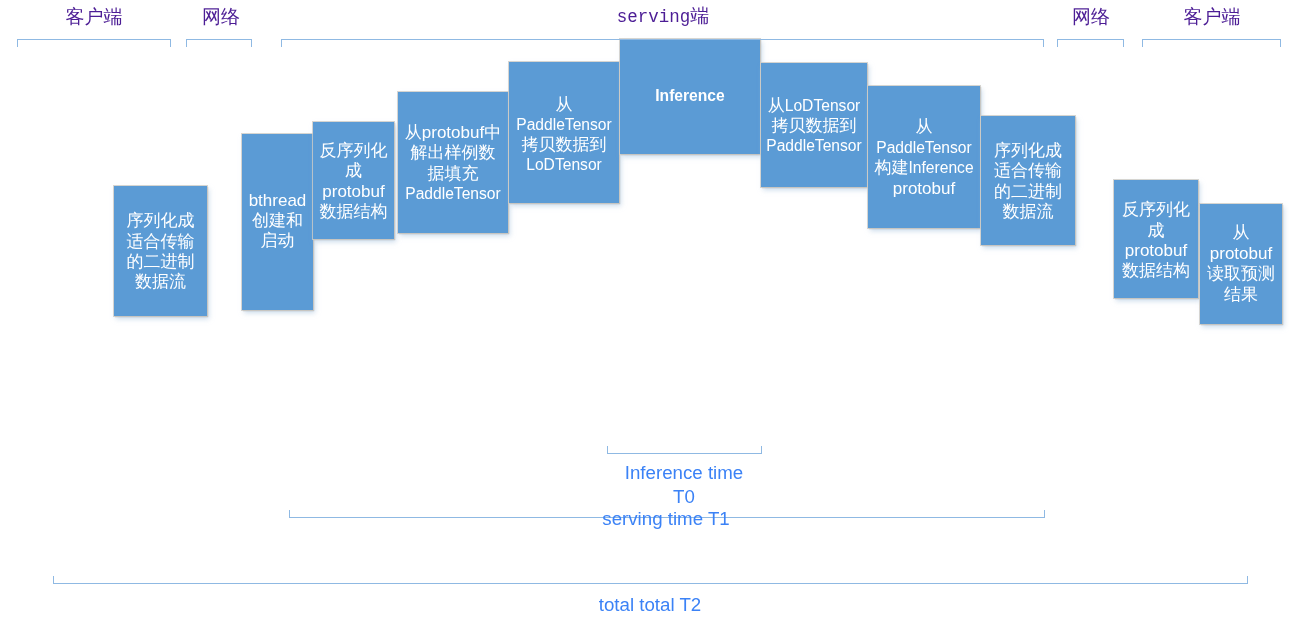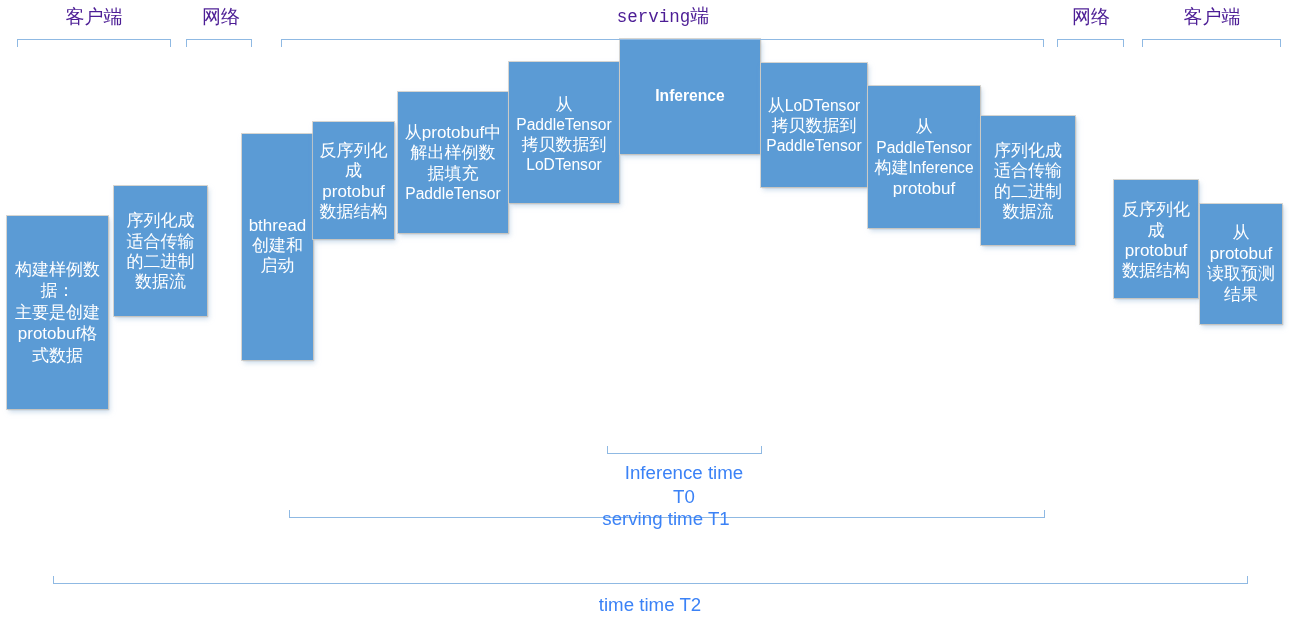--- a/index.html
+++ b/index.html
@@ -38,21 +38,21 @@
 
   
   .meas-label{position:absolute;color:#3b82f6;text-align:center;
               font-size:18.7px;line-height:23.8px;
               transform:translateX(-50%);white-space:nowrap;}
   .meas-label .ln{display:block;}
 
   
 .b1{left:7px;top:216px;width:101px;height:193px;line-height:21.6px;}
 .b2{left:114px;top:186px;width:93px;height:130px;line-height:20.3px;padding-top:2px;}
-.b3{left:242px;top:134px;width:71px;height:226px;line-height:20.3px;padding-bottom:2px;}
+.b3{left:242px;top:134px;width:71px;height:176px;line-height:20.3px;padding-bottom:2px;}
 .b4{left:313px;top:122px;width:81px;height:117px;line-height:20.4px;padding-top:2px;}
 .b5{left:398px;top:92px;width:110px;height:141px;line-height:20.1px;padding-top:2px;}
 .b6{left:509px;top:62px;width:110px;height:141px;line-height:20.0px;padding-top:4px;}
 .b7{left:620px;top:39px;width:140px;height:115px;line-height:20.4px;font-weight:bold;}
 .b8{left:761px;top:63px;width:106px;height:124px;line-height:19.8px;padding-top:2px;}
 .b9{left:868px;top:86px;width:112px;height:142px;line-height:20.5px;padding-top:2px;}
 .b10{left:981px;top:116px;width:94px;height:129px;line-height:20.3px;padding-top:2px;}
 .b11{left:1114px;top:180px;width:84px;height:118px;line-height:20.3px;padding-top:4px;}
 .b12{left:1200px;top:204px;width:82px;height:120px;line-height:20.5px;}
 .pb1{left:17px;width:154px;}
@@ -69,29 +69,20 @@
 .ml1{left:684px;top:461px;}
 .mb2{left:289px;top:510px;width:756px;}
 .ml2{left:666px;top:507px;}
 .mb3{left:53px;top:576px;width:1195px;}
 .ml3{left:650px;top:593px;}
 </style>
 </head>
 <body>
 
 <div id="stage">
-  <div class="box b1">
-    <span class="lines">
-      <span class="ln"><span>构建样例数</span></span>
-      <span class="ln"><span>据：</span></span>
-      <span class="ln"><span>主要是创建</span></span>
-      <span class="ln"><span>protobuf</span><span>格</span></span>
-      <span class="ln"><span>式数据</span></span>
-    </span>
-  </div>
   <div class="box b2">
     <span class="lines">
       <span class="ln"><span>序列化成</span></span>
       <span class="ln"><span>适合传输</span></span>
       <span class="ln"><span>的二进制</span></span>
       <span class="ln"><span>数据流</span></span>
     </span>
   </div>
   <div class="box b3">
     <span class="lines">
@@ -216,15 +207,15 @@
   </div>
   <div class="meas-label ml2">
     <span class="ln">serving time T1</span>
   </div>
   <div class="bracket up mb3">
     <i class="bar"></i>
     <i class="tick tl"></i>
     <i class="tick tr"></i>
   </div>
   <div class="meas-label ml3">
-    <span class="ln">time time T2</span>
+    <span class="ln">total total T2</span>
   </div>
 </div>
 
 </body></html>

